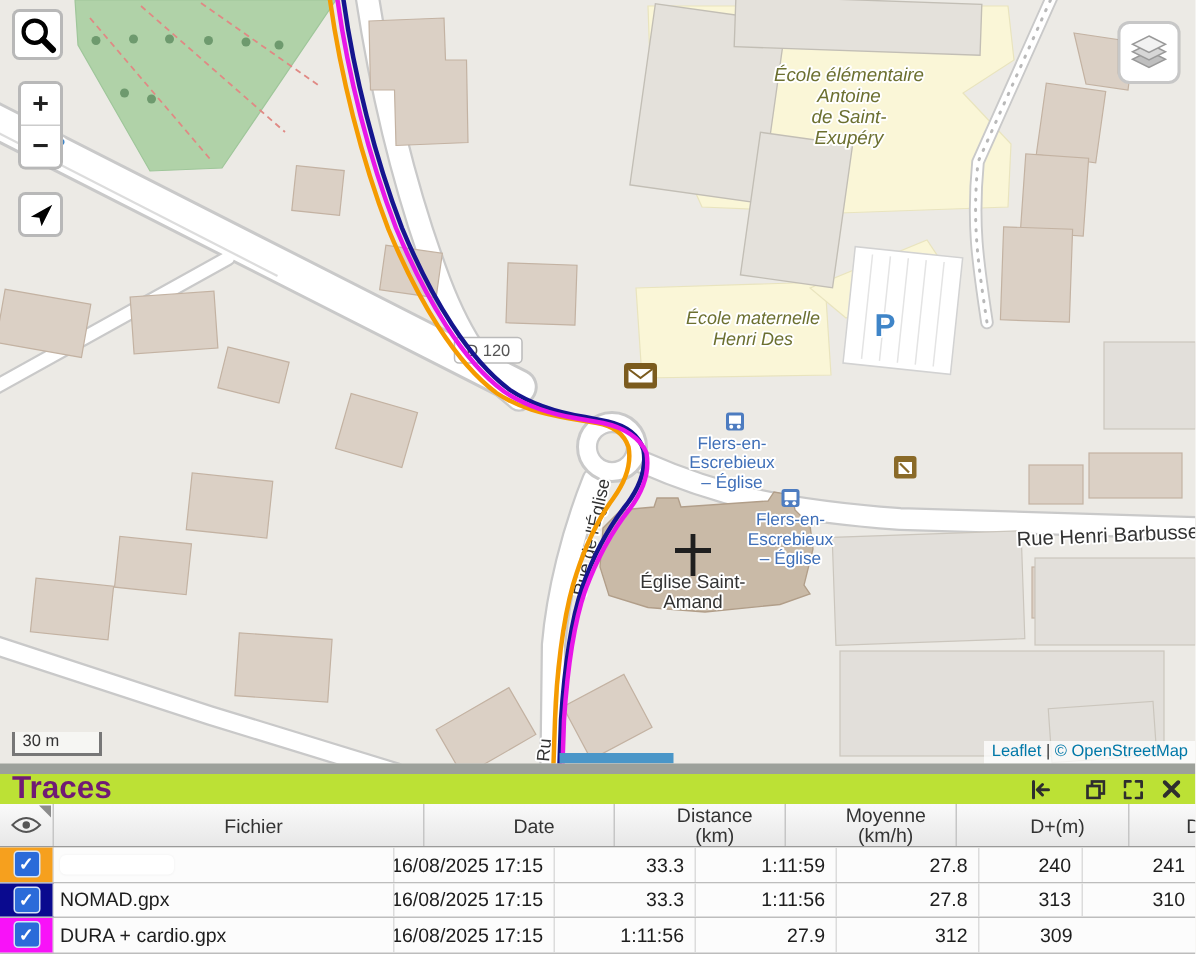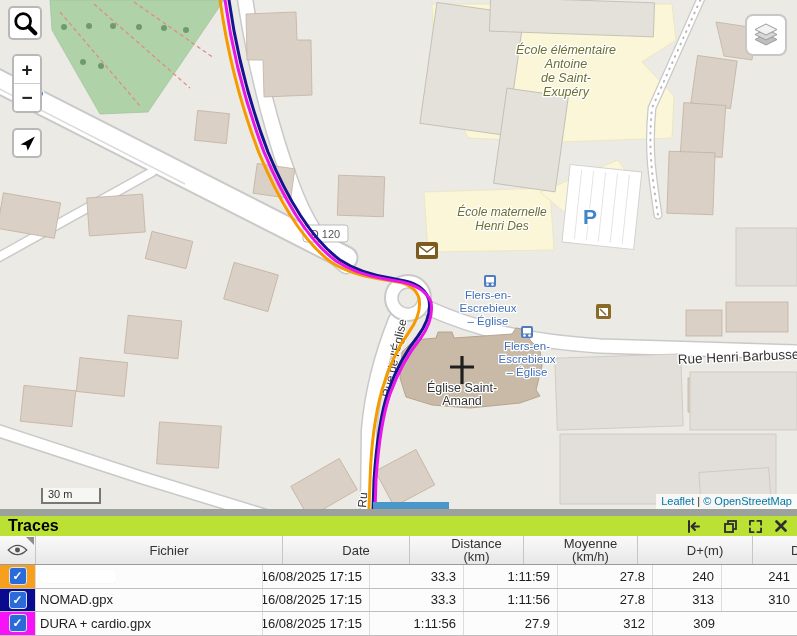--- a/index.html
+++ b/index.html
@@ -26,30 +26,30 @@
   .zoom-ctl{position:absolute;left:12px;top:54px;width:30px;border:2px solid rgba(0,0,0,0.28);
     border-radius:5px;overflow:hidden;background:#fff;box-sizing:border-box;}
   .zoom-btn{width:100%;height:27px;font-size:19px;font-weight:bold;color:#222;display:flex;
     align-items:center;justify-content:center;cursor:pointer;background:#fff;}
   .zoom-btn + .zoom-btn{border-top:1px solid #ccc;}
   #btn-locate{left:12px;top:128px;width:30px;height:30px;}
   #btn-layers{right:10px;top:14px;width:42px;height:42px;border-radius:8px;border:2px solid rgba(0,0,0,0.22);}
 
   .scale-box{position:absolute;left:8px;top:488px;width:60px;height:16px;box-sizing:border-box;
     background:rgba(255,255,255,0.55);border:2px solid #777;border-top:none;
-    font-size:11px;line-height:13px;padding-left:5px;color:#333;margin-left:33px;}
+    font-size:11px;line-height:13px;padding-left:5px;color:#333;}
   .attrib{position:absolute;right:0;top:494px;height:15px;background:rgba(255,255,255,0.75);
     font-size:11px;line-height:15px;padding:0 5px;color:#333;white-space:nowrap;}
   .attrib a{color:#0078A8;text-decoration:none;cursor:pointer;}
 
   
   .strip{position:absolute;left:0;top:509px;width:797px;height:7px;background:#9DA19B;}
   .panel-bar{position:absolute;left:0;top:516px;width:797px;height:20px;background:#BCE135;
     display:flex;align-items:center;box-sizing:border-box;}
-  .panel-title{font-weight:bold;font-size:16px;color:#000000;margin-left:8px;}
+  .panel-title{font-weight:bold;font-size:21px;color:#701a75;margin-left:8px;}
   .bar-icons{margin-left:auto;margin-right:9px;display:flex;align-items:center;}
   .bar-icon{width:15px;height:15px;display:flex;align-items:center;justify-content:center;cursor:pointer;}
   .bar-icon svg{display:block;}
   .mr-lg{margin-right:22px;} .mr-sm{margin-right:10px;}
 
   .table{position:absolute;left:0;top:536px;width:797px;}
   .thead{display:grid;grid-template-columns:36px 227px 107px 94px 94px 95px 69px 75px;height:29px;
     background:linear-gradient(#FAFAFA,#E7E7E7);border-bottom:1px solid #9a9a9a;box-sizing:border-box;gap:20px;}
   .th{border-right:1px solid #C6C6C6;display:flex;flex-direction:column;align-items:center;
     justify-content:center;font-size:13px;color:#333;line-height:13px;position:relative;cursor:pointer;box-sizing:border-box;}

